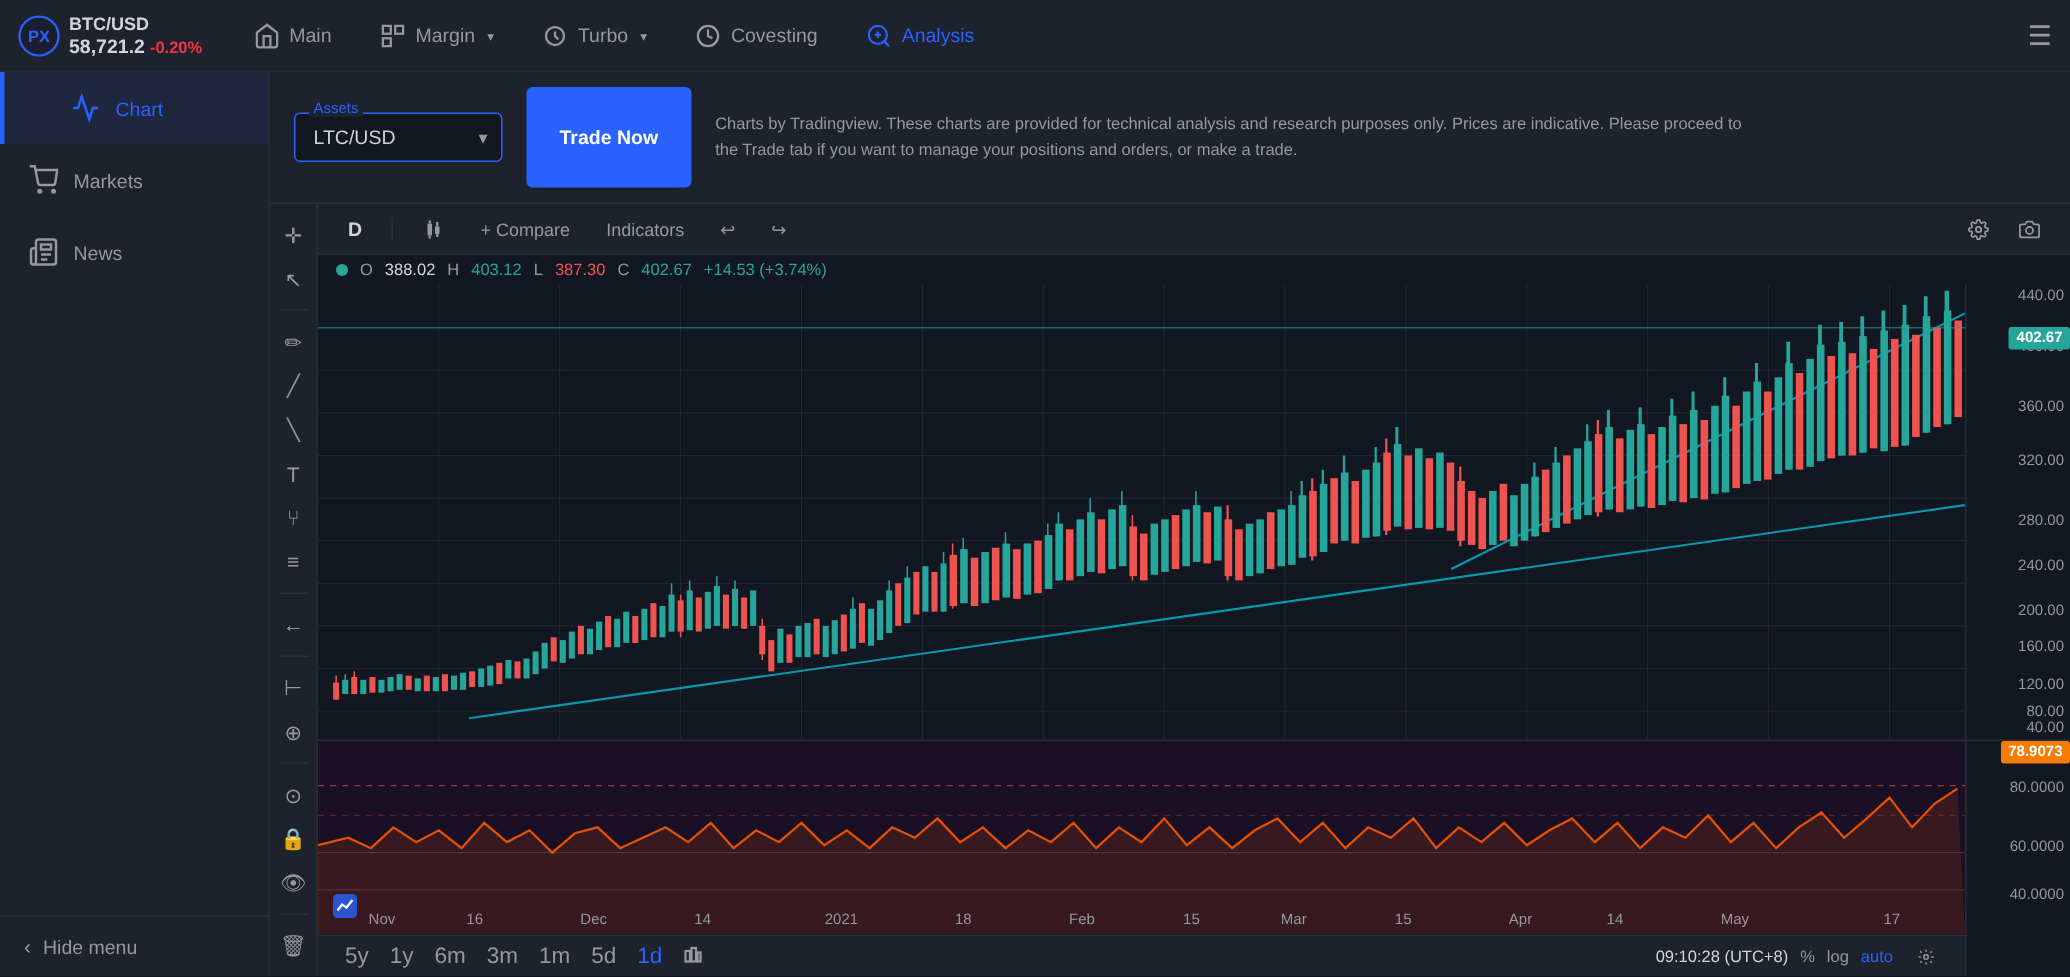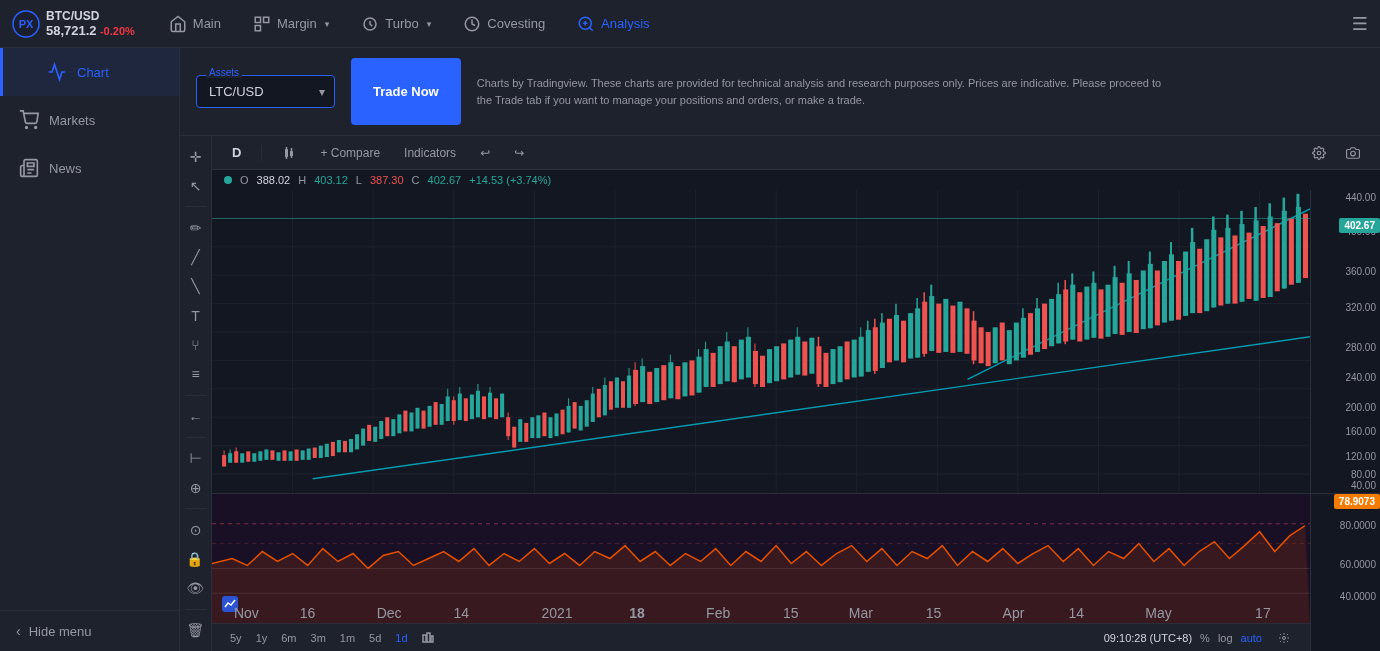--- a/index.html
+++ b/index.html
@@ -75,21 +75,21 @@
     .chart-svg { width: 100%; height: 100%; }
 
     
     .indicator-area { height: 130px; position: relative; overflow: hidden; border-top: 1px solid #2a2e39; flex-shrink: 0; }
     .price-badge { background: #26a69a; color: #fff; padding: 2px 5px; border-radius: 2px; font-size: 10px; font-weight: 700; }
     .price-badge-orange { background: #f57c00; color: #fff; padding: 2px 5px; border-radius: 2px; font-size: 10px; font-weight: 700; }
 
     
     .timeline-bar { height: 28px; background: #1e222d; border-top: 1px solid #2a2e39; display: flex; align-items: center; flex-shrink: 0; }
     .timeline-periods { display: flex; align-items: center; gap: 2px; padding: 0 12px; }
-    .period-btn { padding: 2px 6px; border-radius: 3px; cursor: pointer; color: #9598a1; font-size: 11px; }
+    .period-btn { padding: 2px 6px; border-radius: 3px; cursor: pointer; color: #9598a1; font-size: 15px; }
     .period-btn.active { color: #2962ff; }
     .timeline-right { margin-left: auto; display: flex; align-items: center; gap: 8px; padding-right: 12px; font-size: 11px; color: #9598a1; }
     .timeline-time { color: #d1d4dc; }
 
     .chart-scale-row { display: flex; flex: 1; overflow: hidden; }
     .chart-main-content { flex: 1; display: flex; flex-direction: column; overflow: hidden; }
   </style>
 </head>
 <body>
 
@@ -637,27 +637,27 @@
               <div style="position:absolute;top:20%;right:4px;">80.0000</div>
               <div style="position:absolute;top:50%;right:4px;">60.0000</div>
               <div style="position:absolute;top:75%;right:4px;">40.0000</div>
             </div>
 
             <div style="height:28px;"></div>
           </div>
         </div>
 
         <div style="position:relative;height:0;overflow:visible;">
-          <div style="position:absolute;bottom:28px;left:0;right:70px;height:20px;display:flex;align-items:center;font-size:14px;color:#9598a1;pointer-events:none;">
+          <div style="position:absolute;bottom:28px;left:12px;right:70px;height:20px;display:flex;align-items:center;font-size:10px;color:#9598a1;pointer-events:none;">
             <span style="position:absolute;left:2%;">Nov</span>
             <span style="position:absolute;left:8%;">16</span>
             <span style="position:absolute;left:15%;">Dec</span>
             <span style="position:absolute;left:22%;">14</span>
             <span style="position:absolute;left:30%;">2021</span>
-            <span style="position:absolute;left:38%;font-weight:bold;">18</span>
+            <span style="position:absolute;left:38%;">18</span>
             <span style="position:absolute;left:45%;">Feb</span>
             <span style="position:absolute;left:52%;">15</span>
             <span style="position:absolute;left:58%;">Mar</span>
             <span style="position:absolute;left:65%;">15</span>
             <span style="position:absolute;left:72%;">Apr</span>
             <span style="position:absolute;left:78%;">14</span>
             <span style="position:absolute;left:85%;">May</span>
             <span style="position:absolute;left:95%;">17</span>
           </div>
         </div>

